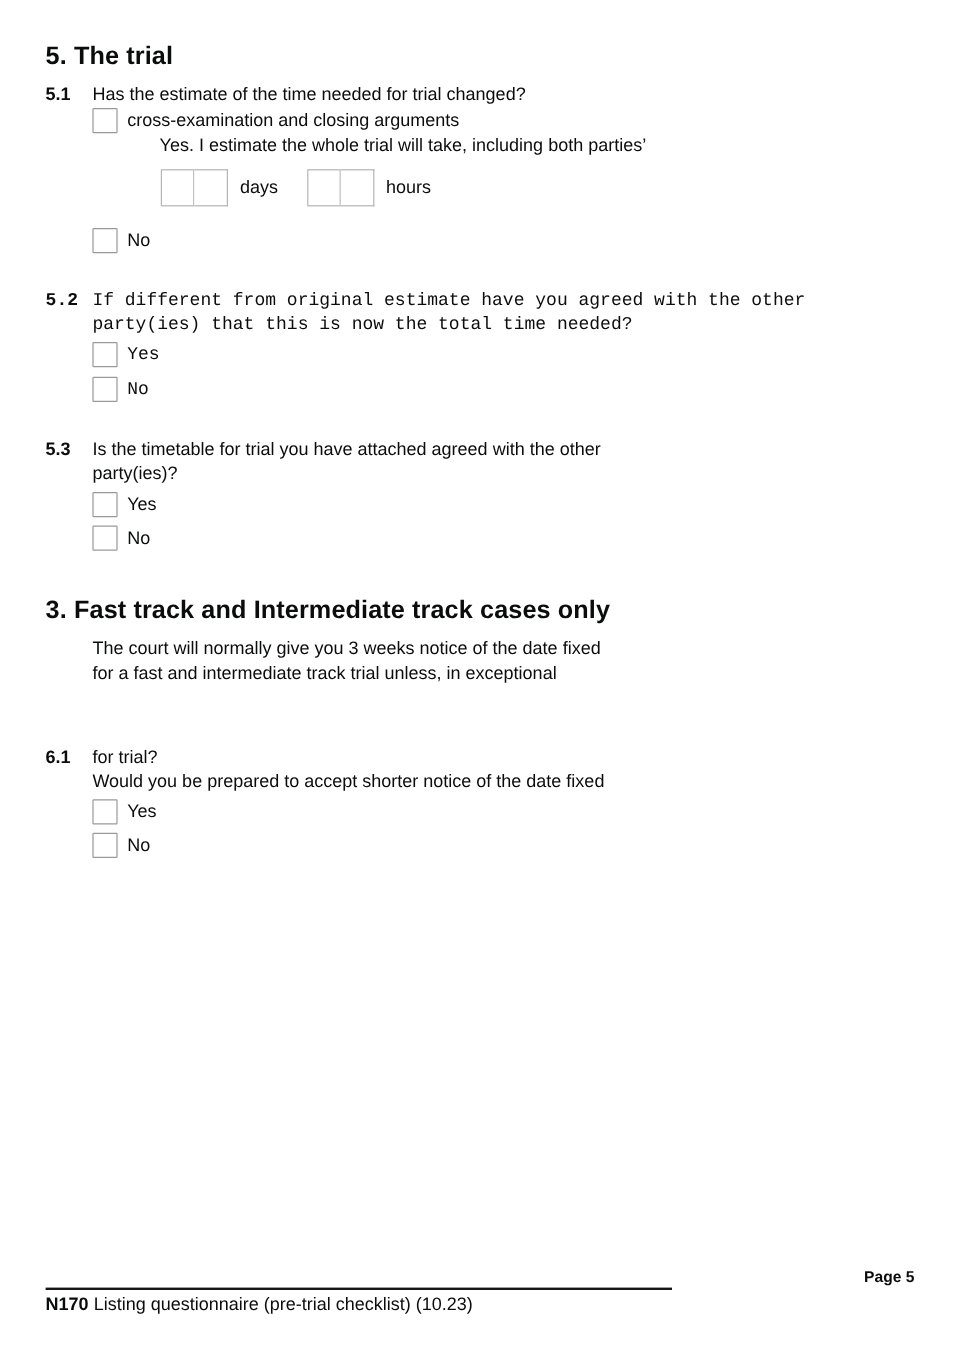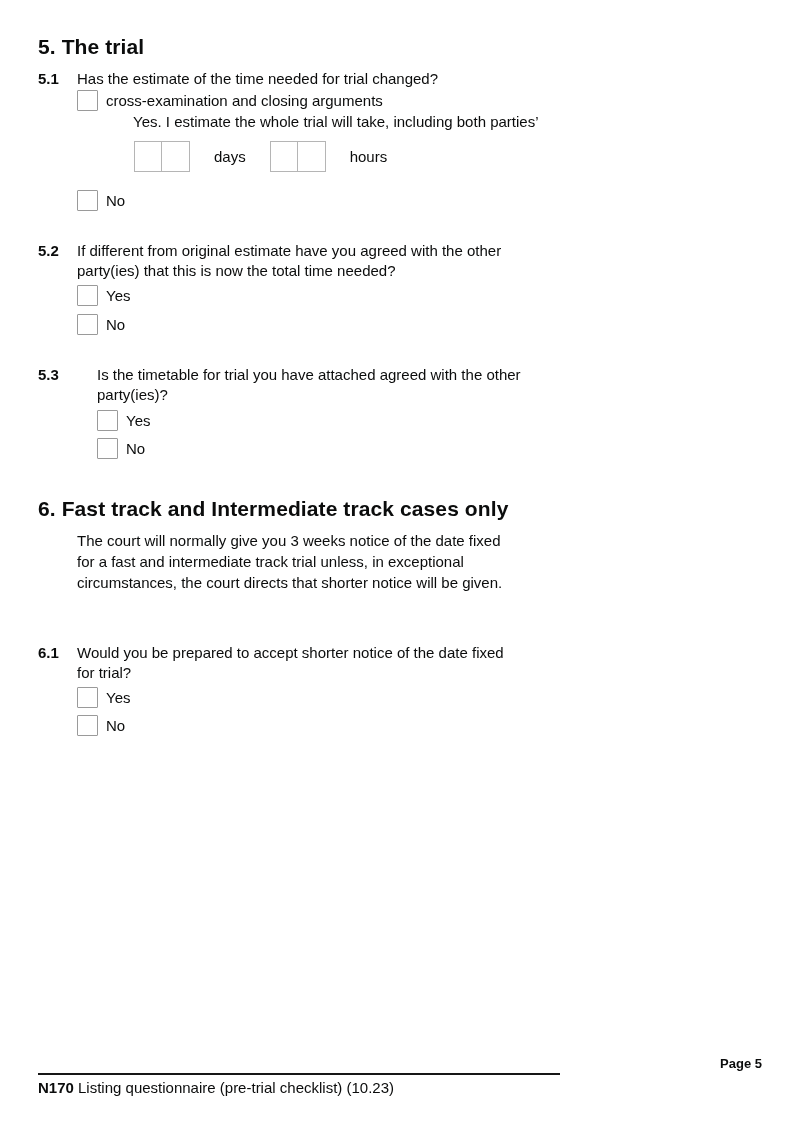--- a/index.html
+++ b/index.html
@@ -29,22 +29,22 @@
     width: 39px;
     flex: none;
     font-weight: 700;
     font-size: 15px;
     line-height: 20px;
   }
   .qbody { flex: 1; }
   .qline { font-size: 15px; line-height: 20px; white-space: nowrap; }
 
   .q51 { margin-top: 0; }
-  .q52 { margin-top: 29px; }
-  .q53 { margin-top: 29px; gap: 20px; }
+  .q52 { margin-top: 29px; font-family: Liberation Mono, monospace; }
+  .q53 { margin-top: 29px; }
   .q61 { margin-top: 50px; }
 
   .opt { display: flex; align-items: flex-start; }
   .cb {
     flex: none;
     width: 21px;
     height: 21px;
     background: #ffffff;
     border: 1px solid #9a9a9a;
     border-radius: 1px;
@@ -63,21 +63,21 @@
     margin-left: 57px;
   }
   .pair { display: flex; }
   .cell {
     width: 28px;
     height: 31px;
     background: #ffffff;
     border: 1px solid #b5b5b5;
   }
   .cell + .cell { border-left: none; }
-  .unit { font-size: 15px; line-height: 31px; margin-left: 24px; white-space: nowrap; }
+  .unit { font-size: 15px; line-height: 31px; margin-left: 10px; white-space: nowrap; }
   .unit.days { margin-right: 24px; }
 
   .opt.m-no-51 { margin-top: 18px; }
   .opt.m4 { margin-top: 4px; }
   .opt.m5 { margin-top: 5px; }
   .opt.m6 { margin-top: 6px; }
   .opt.m7 { margin-top: 7px; }
 
   .intro { margin-top: 8px; margin-left: 39px; }
   .intro .qline { line-height: 21px; }
@@ -173,33 +173,32 @@
           <div class="cb"></div>
           <div class="opt-label">Yes</div>
         </div>
         <div class="opt m6">
           <div class="cb"></div>
           <div class="opt-label">No</div>
         </div>
       </div>
     </div>
 
-    <div class="section-title s6">6. Fast track and Intermediate track cases only</div>
+    <div class="section-title s6">3. Fast track and Intermediate track cases only</div>
 
     <div class="intro">
       <div class="qline">The court will normally give you 3 weeks notice of the date fixed</div>
       <div class="qline">for a fast and intermediate track trial unless, in exceptional</div>
-      <div class="qline">circumstances, the court directs that shorter notice will be given.</div>
     </div>
 
     <div class="question q61">
       <div class="qnum">6.1</div>
       <div class="qbody">
+        <div class="qline">for trial?</div>
         <div class="qline">Would you be prepared to accept shorter notice of the date fixed</div>
-        <div class="qline">for trial?</div>
         <div class="opt m4">
           <div class="cb"></div>
           <div class="opt-label">Yes</div>
         </div>
         <div class="opt m6">
           <div class="cb"></div>
           <div class="opt-label">No</div>
         </div>
       </div>
     </div>

